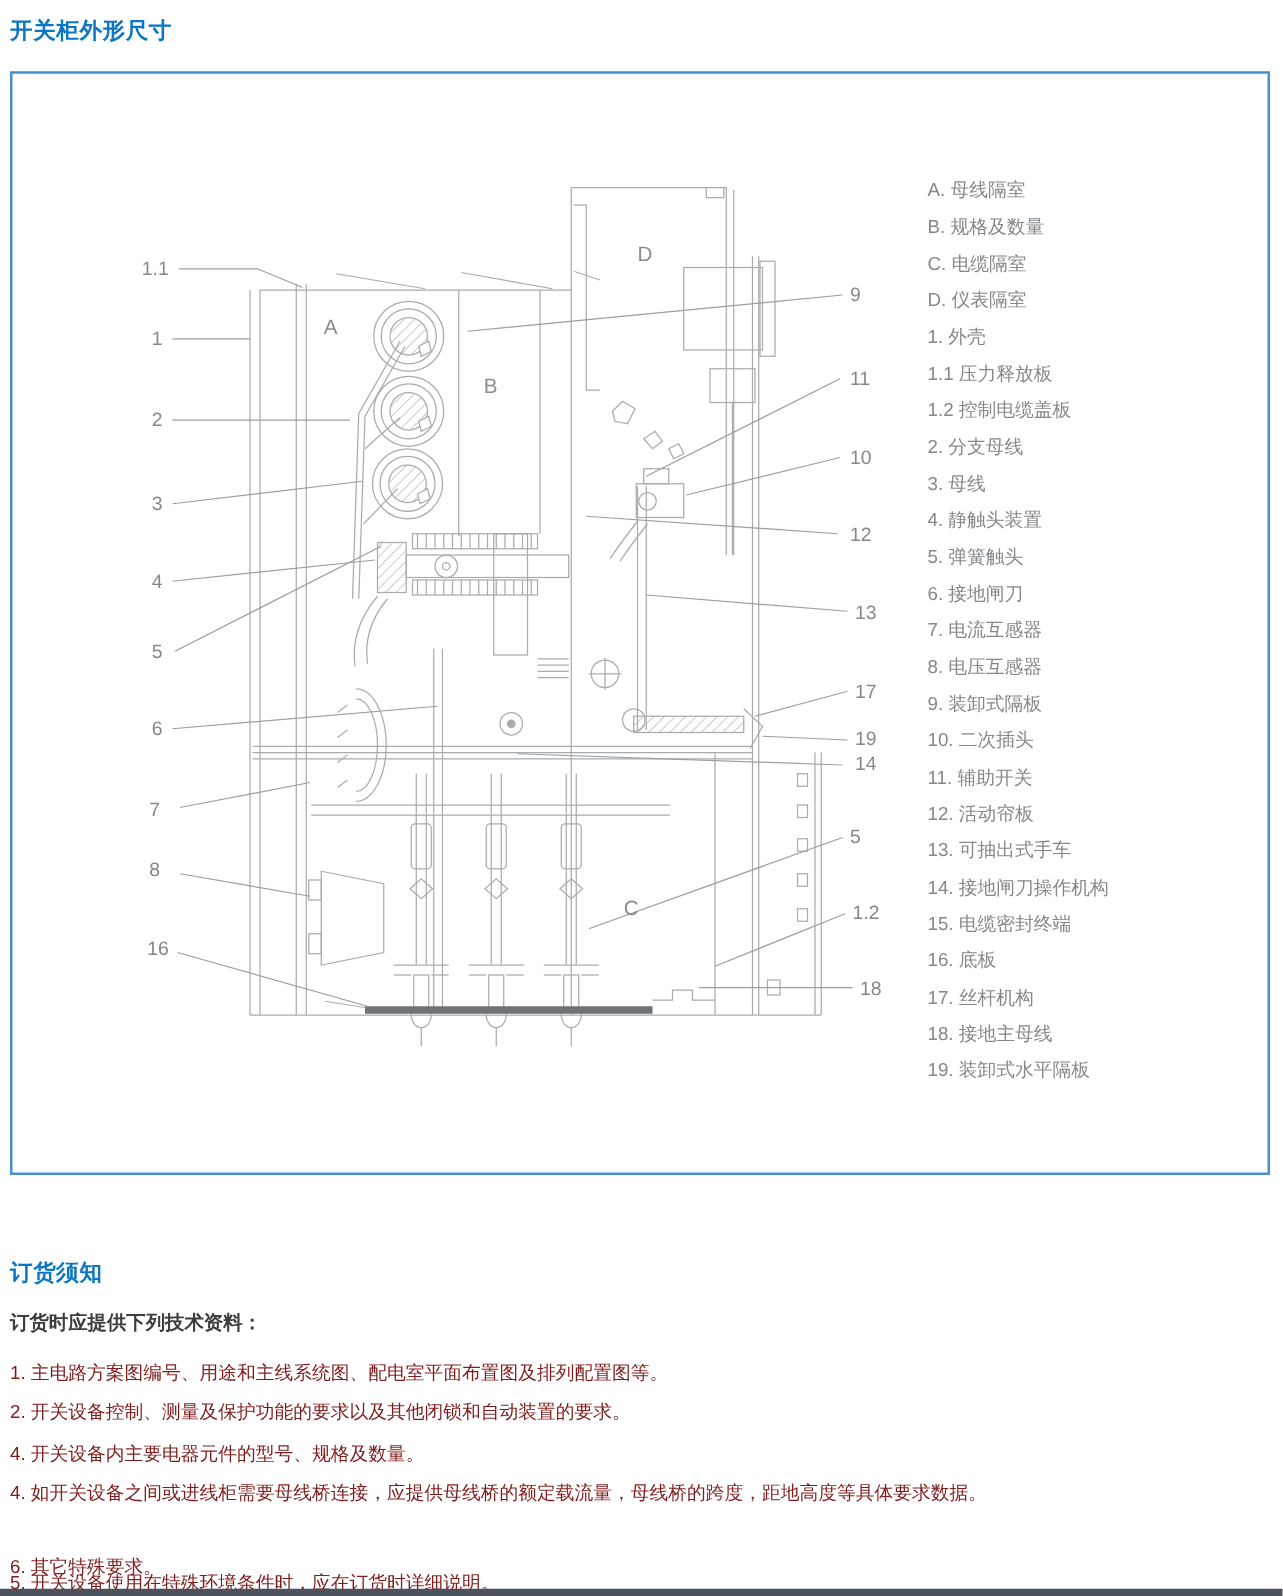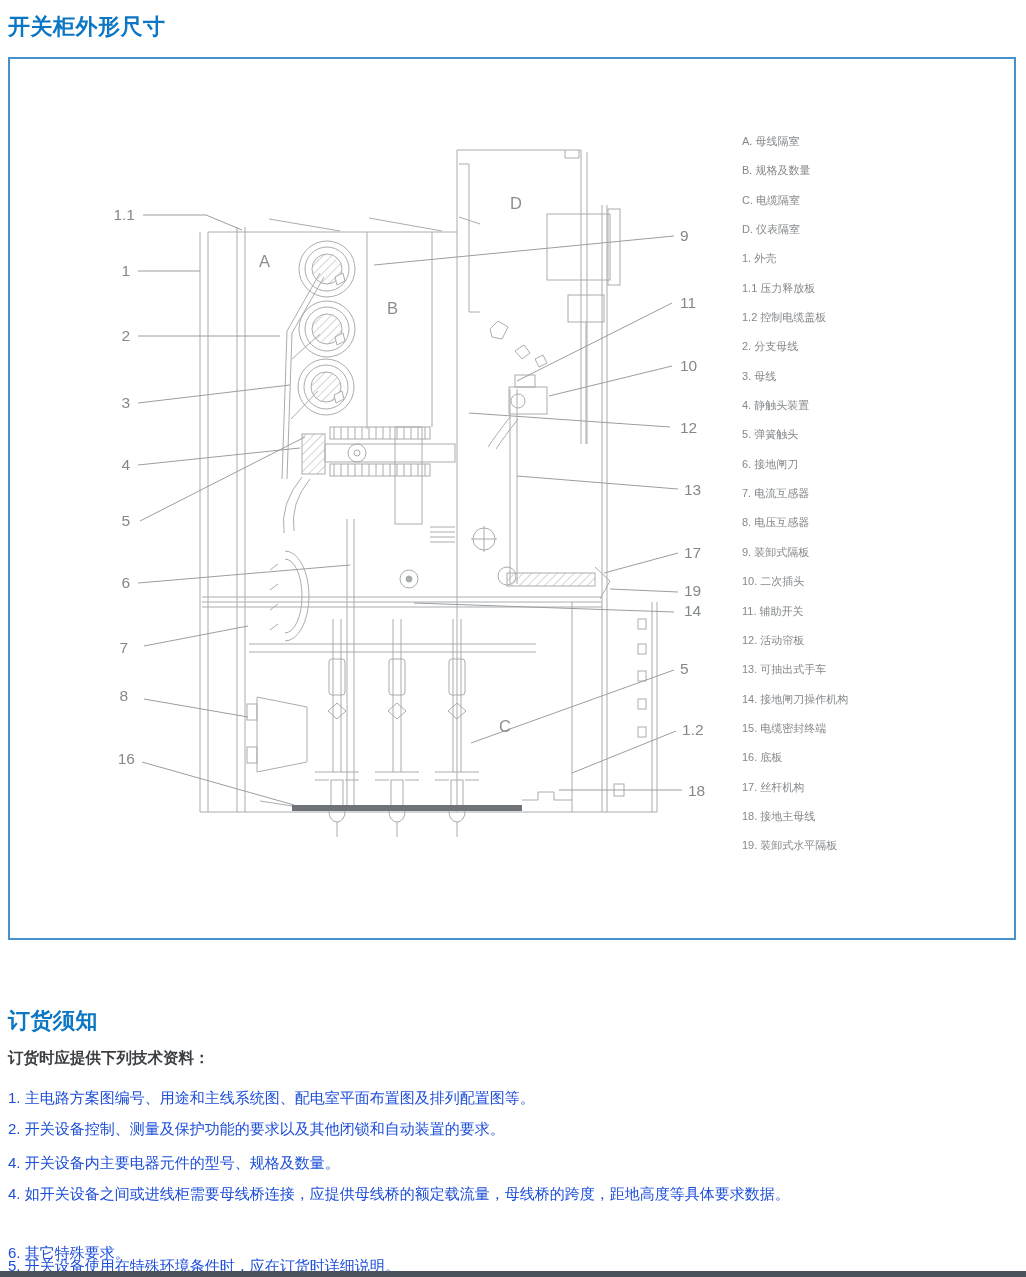--- a/index.html
+++ b/index.html
@@ -2,43 +2,43 @@
 <html><head>
 <meta charset="utf-8">
 <style>
   html,body{margin:0;padding:0;}
   body{
     width:1026px;height:1277px;position:relative;background:#fff;
     font-family:"Liberation Sans","DejaVu Sans",sans-serif;
     -webkit-font-smoothing:antialiased;overflow:hidden;
   }
   .sec-title{
-    position:absolute;left:8px;font-size:22px;font-weight:bold;color:#0b76c3;
+    position:absolute;left:8px;font-size:18px;font-weight:bold;color:#0b76c3;
     letter-spacing:.5px;white-space:nowrap;
   }
   .figure-box{
     position:absolute;left:8px;top:57px;width:1008px;height:883px;
     border:2px solid #4792cd;box-sizing:border-box;background:#fff;
   }
   .diagram-svg{position:absolute;left:0;top:0;}
   .legend{
-    position:absolute;left:732px;top:68px;margin:0;padding:0;list-style:none;
-    font-size:11px;color:#85888b;white-space:nowrap;
+    position:absolute;left:732px;top:79px;margin:0;padding:0;list-style:none;
+    font-size:15px;color:#85888b;white-space:nowrap;
   }
   .legend li{height:29.35px;line-height:29.35px;}
   .fig-caption{
     position:absolute;left:116px;top:776px;width:500px;text-align:center;
     font-size:15.5px;color:#797c7f;white-space:nowrap;
   }
   .ordering-subtitle{
     position:absolute;left:8px;top:1048px;font-size:15.5px;font-weight:bold;
     color:#3b3e41;white-space:nowrap;text-align:center;
   }
   .ordering-item{
-    position:absolute;left:8px;font-size:15px;color:#1d4ed8;white-space:nowrap;
+    position:absolute;left:8px;font-size:15px;color:#7f1d1d;white-space:nowrap;
   }
   .footer-strip{
     position:absolute;left:0;top:1271px;width:1026px;height:6px;background:#4b525c;
   }
 </style>
 </head>
 <body>
 
 <div class="sec-title" style="top:12px">开关柜外形尺寸</div>
 

